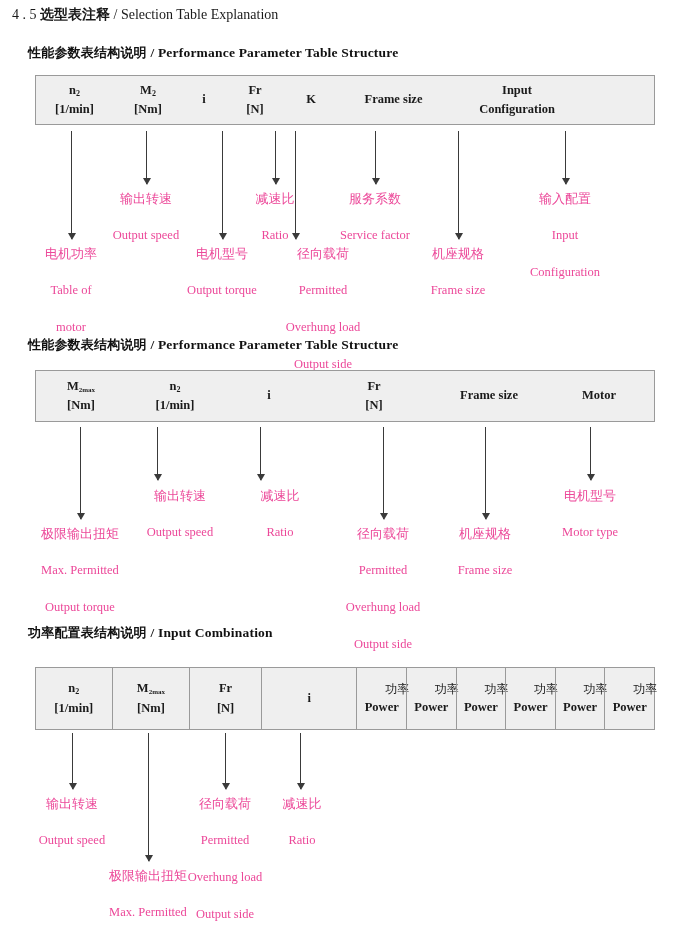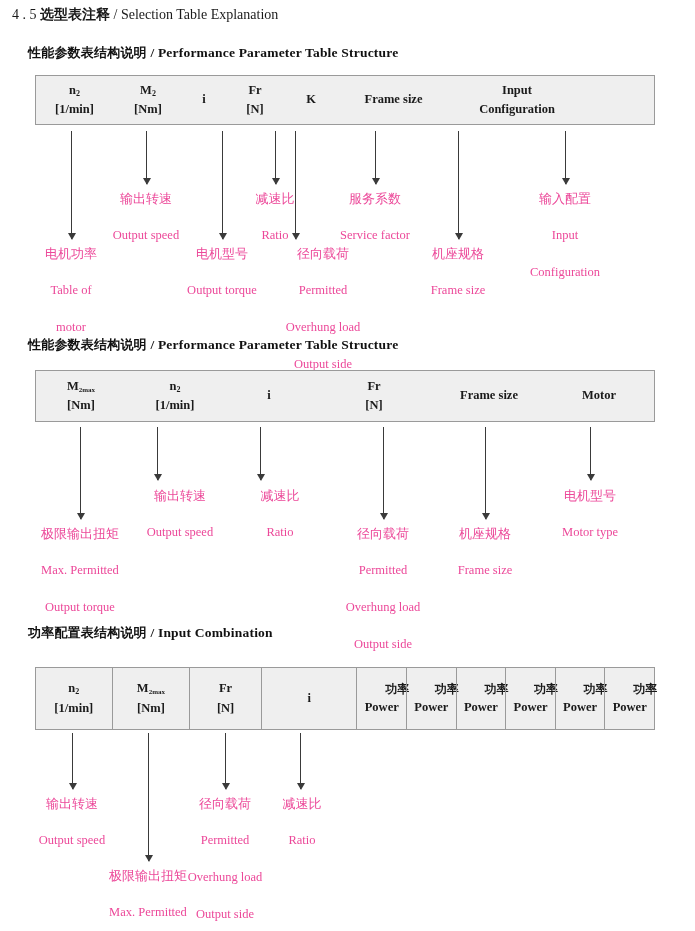--- a/index.html
+++ b/index.html
@@ -67,21 +67,21 @@
     font-size: 12.5px;
     line-height: 1.55;
     text-align: center;
     white-space: nowrap;
   }
   .tbl.divided .cell + .cell {
     border-left: 1px solid #9a9a9a;
   }
   .cell .cn {
     font-family: "DejaVu Sans", "Liberation Sans", sans-serif;
-    font-weight: bold;
+    font-weight: normal;
     font-size: 12px;
     margin-left: 31px;
   }
   .cell .l1, .cell .l2 { display: block; }
   sub {
     font-size: 8px;
     vertical-align: baseline;
     position: relative;
     top: 2px;
     font-weight: bold;

